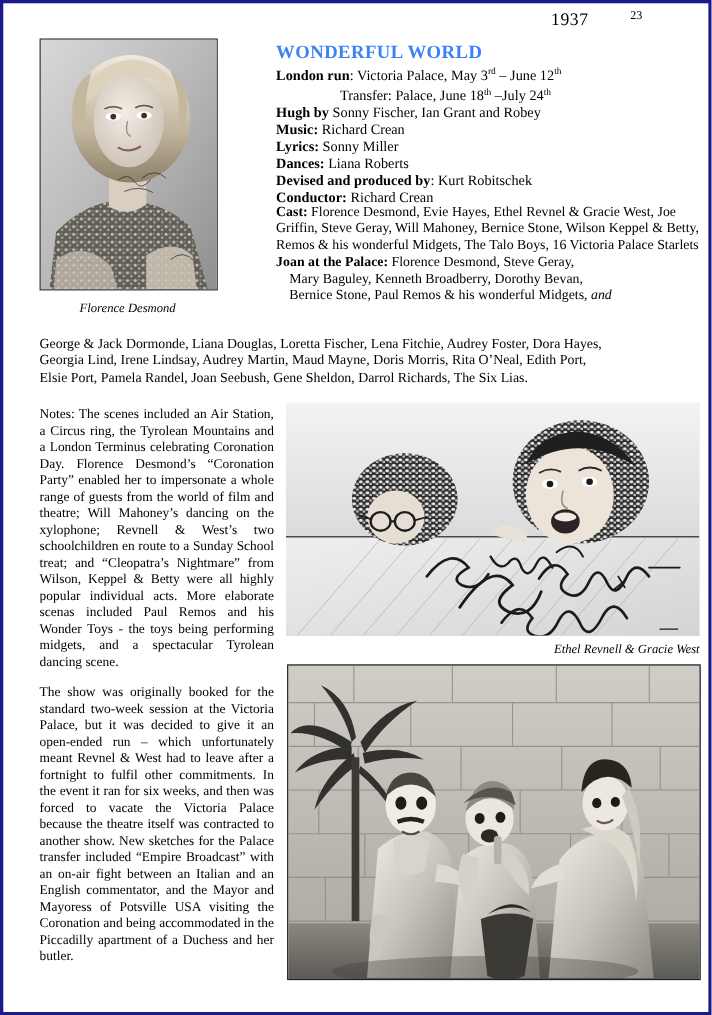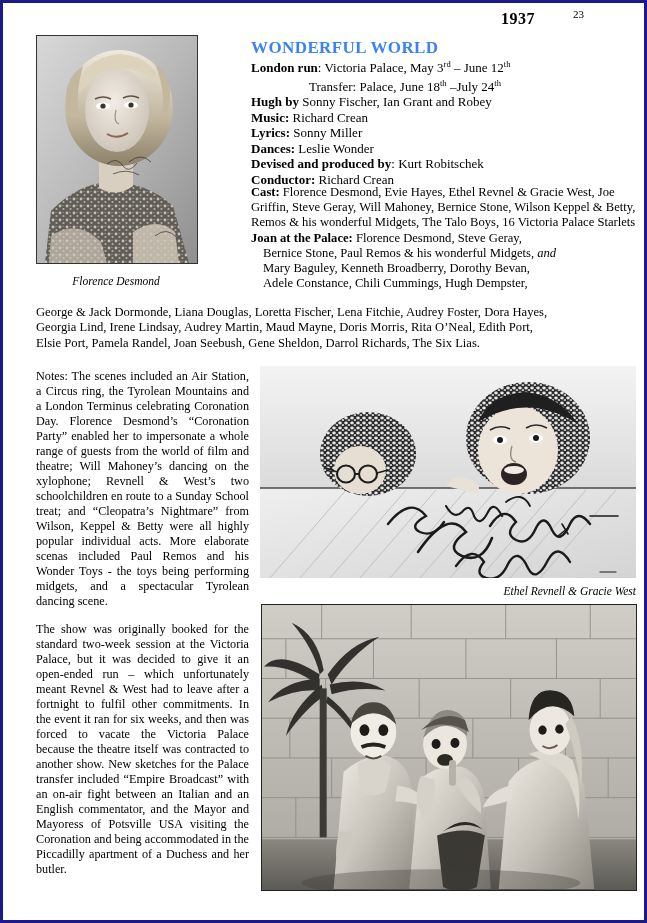--- a/index.html
+++ b/index.html
@@ -18,21 +18,21 @@
     color: #000000;
     overflow: hidden;
   }
 
   
   .year {
     position: absolute;
     left: 498px;
     top: 7px;
     font-size: 16px;
-    font-weight: bold;
+    font-weight: normal;
     letter-spacing: 0.5px;
   }
   .page-num {
     position: absolute;
     left: 570px;
     top: 5px;
     font-size: 11px;
   }
 
   
@@ -235,34 +235,33 @@
   <div class="portrait-caption">Florence Desmond</div>
 
   <div class="title">WONDERFUL WORLD</div>
 
   <div class="credits">
     <span class="row"><span class="lbl">London run</span><span>: Victoria Palace, May 3</span><sup>rd</sup><span> – June 12</span><sup>th</sup></span>
     <span class="transfer"><span>Transfer: Palace, June 18</span><sup>th</sup><span> –July 24</span><sup>th</sup></span>
     <span class="row"><span class="lbl">Hugh by</span><span> Sonny Fischer, Ian Grant and Robey</span></span>
     <span class="row"><span class="lbl">Music:</span><span> Richard Crean</span></span>
     <span class="row"><span class="lbl">Lyrics:</span><span> Sonny Miller</span></span>
-    <span class="row"><span class="lbl">Dances:</span><span> Leslie Wonder</span></span>
+    <span class="row"><span class="lbl">Dances:</span><span> Liana Roberts</span></span>
     <span class="row"><span class="lbl">Devised and produced by</span><span>: Kurt Robitschek</span></span>
     <span class="row"><span class="lbl">Conductor:</span><span> Richard Crean</span></span>
   </div>
 
   <div class="cast">
     <span class="row"><span class="lbl">Cast:</span><span>  Florence Desmond, Evie Hayes, Ethel Revnel &amp; Gracie West,</span></span>
     <span class="row">Joe Griffin, Steve Geray, Will Mahoney, Bernice Stone,  Wilson</span>
     <span class="row">Keppel &amp; Betty, Remos &amp; his wonderful Midgets, The Talo Boys,</span>
     <span class="row">16 Victoria Palace Starlets</span>
     <span class="row"><span class="lbl">Joan at the Palace:</span><span>  Florence Desmond,  Steve Geray,</span></span>
+    <span class="indent">Mary Baguley,  Kenneth Broadberry,  Dorothy Bevan,</span>
     <span class="indent"><span>Bernice Stone,  Paul Remos &amp; his wonderful Midgets,  </span><span class="ital">and</span></span>
-    <span class="indent">Mary Baguley,  Kenneth Broadberry,  Dorothy Bevan,</span>
-    <span class="indent">Adele Constance,  Chili Cummings,  Hugh Dempster,</span>
   </div>
 
   <div class="cast-wide">
     <span class="row">George &amp; Jack  Dormonde,  Liana Douglas,  Loretta Fischer,  Lena Fitchie,  Audrey Foster,  Dora Hayes,</span>
     <span class="row">Georgia Lind, Irene Lindsay,  Audrey Martin,  Maud Mayne,  Doris Morris,  Rita O’Neal,  Edith Port,</span>
     <span class="row">Elsie Port,  Pamela Randel,  Joan Seebush, Gene Sheldon,  Darrol Richards, The Six Lias.</span>
   </div>
 
   <div class="notes">
     <p><span class="lbl">Notes:</span><span>   The scenes included an Air Station, a Circus ring, the Tyrolean Mountains and a London Terminus celebrating Coronation Day.  Florence Desmond’s  “Coronation Party” enabled her to impersonate a whole range of guests from the world of film and theatre; Will Mahoney’s dancing on the xylophone; Revnell &amp; West’s two schoolchildren en route to a Sunday School treat; and “Cleopatra’s Nightmare” from Wilson, Keppel &amp; Betty were all   highly popular individual acts. More elaborate scenas included Paul Remos and his Wonder Toys   - the toys being performing midgets, and a spectacular Tyrolean dancing scene.</span></p>

